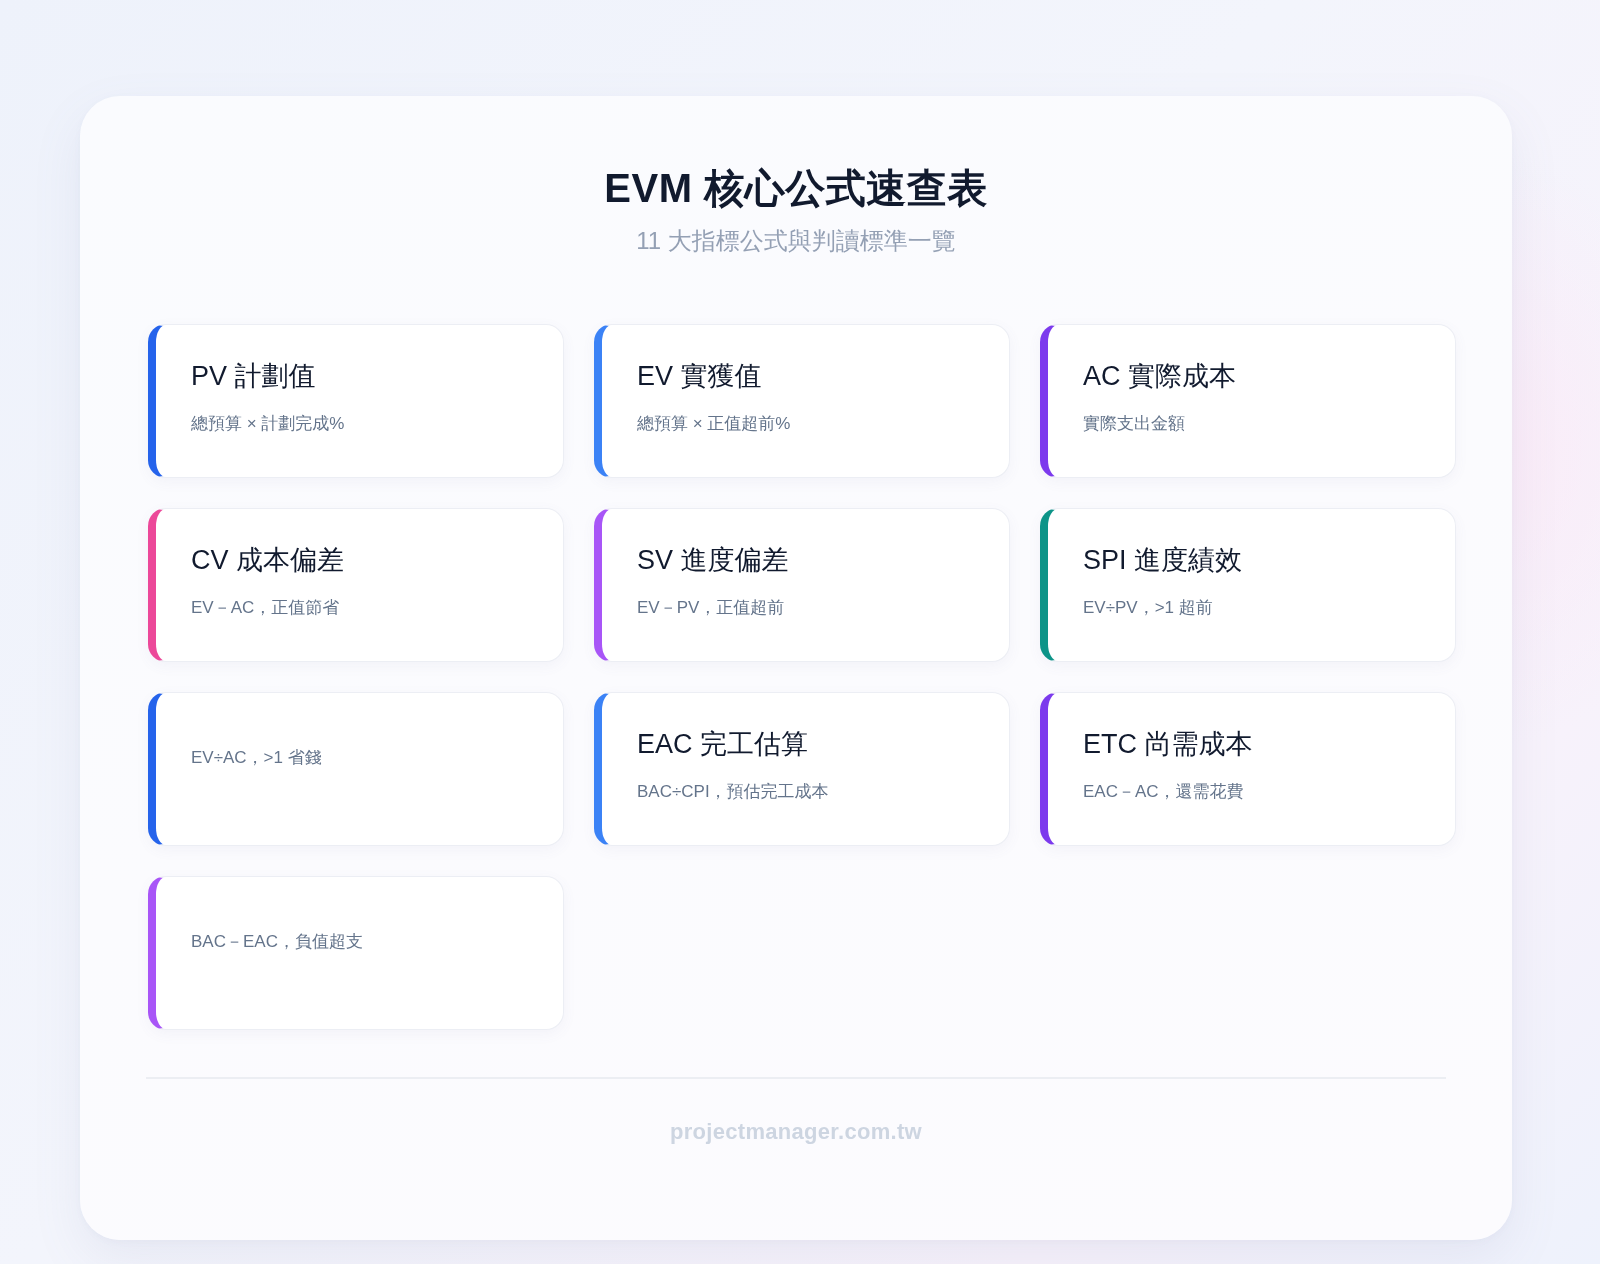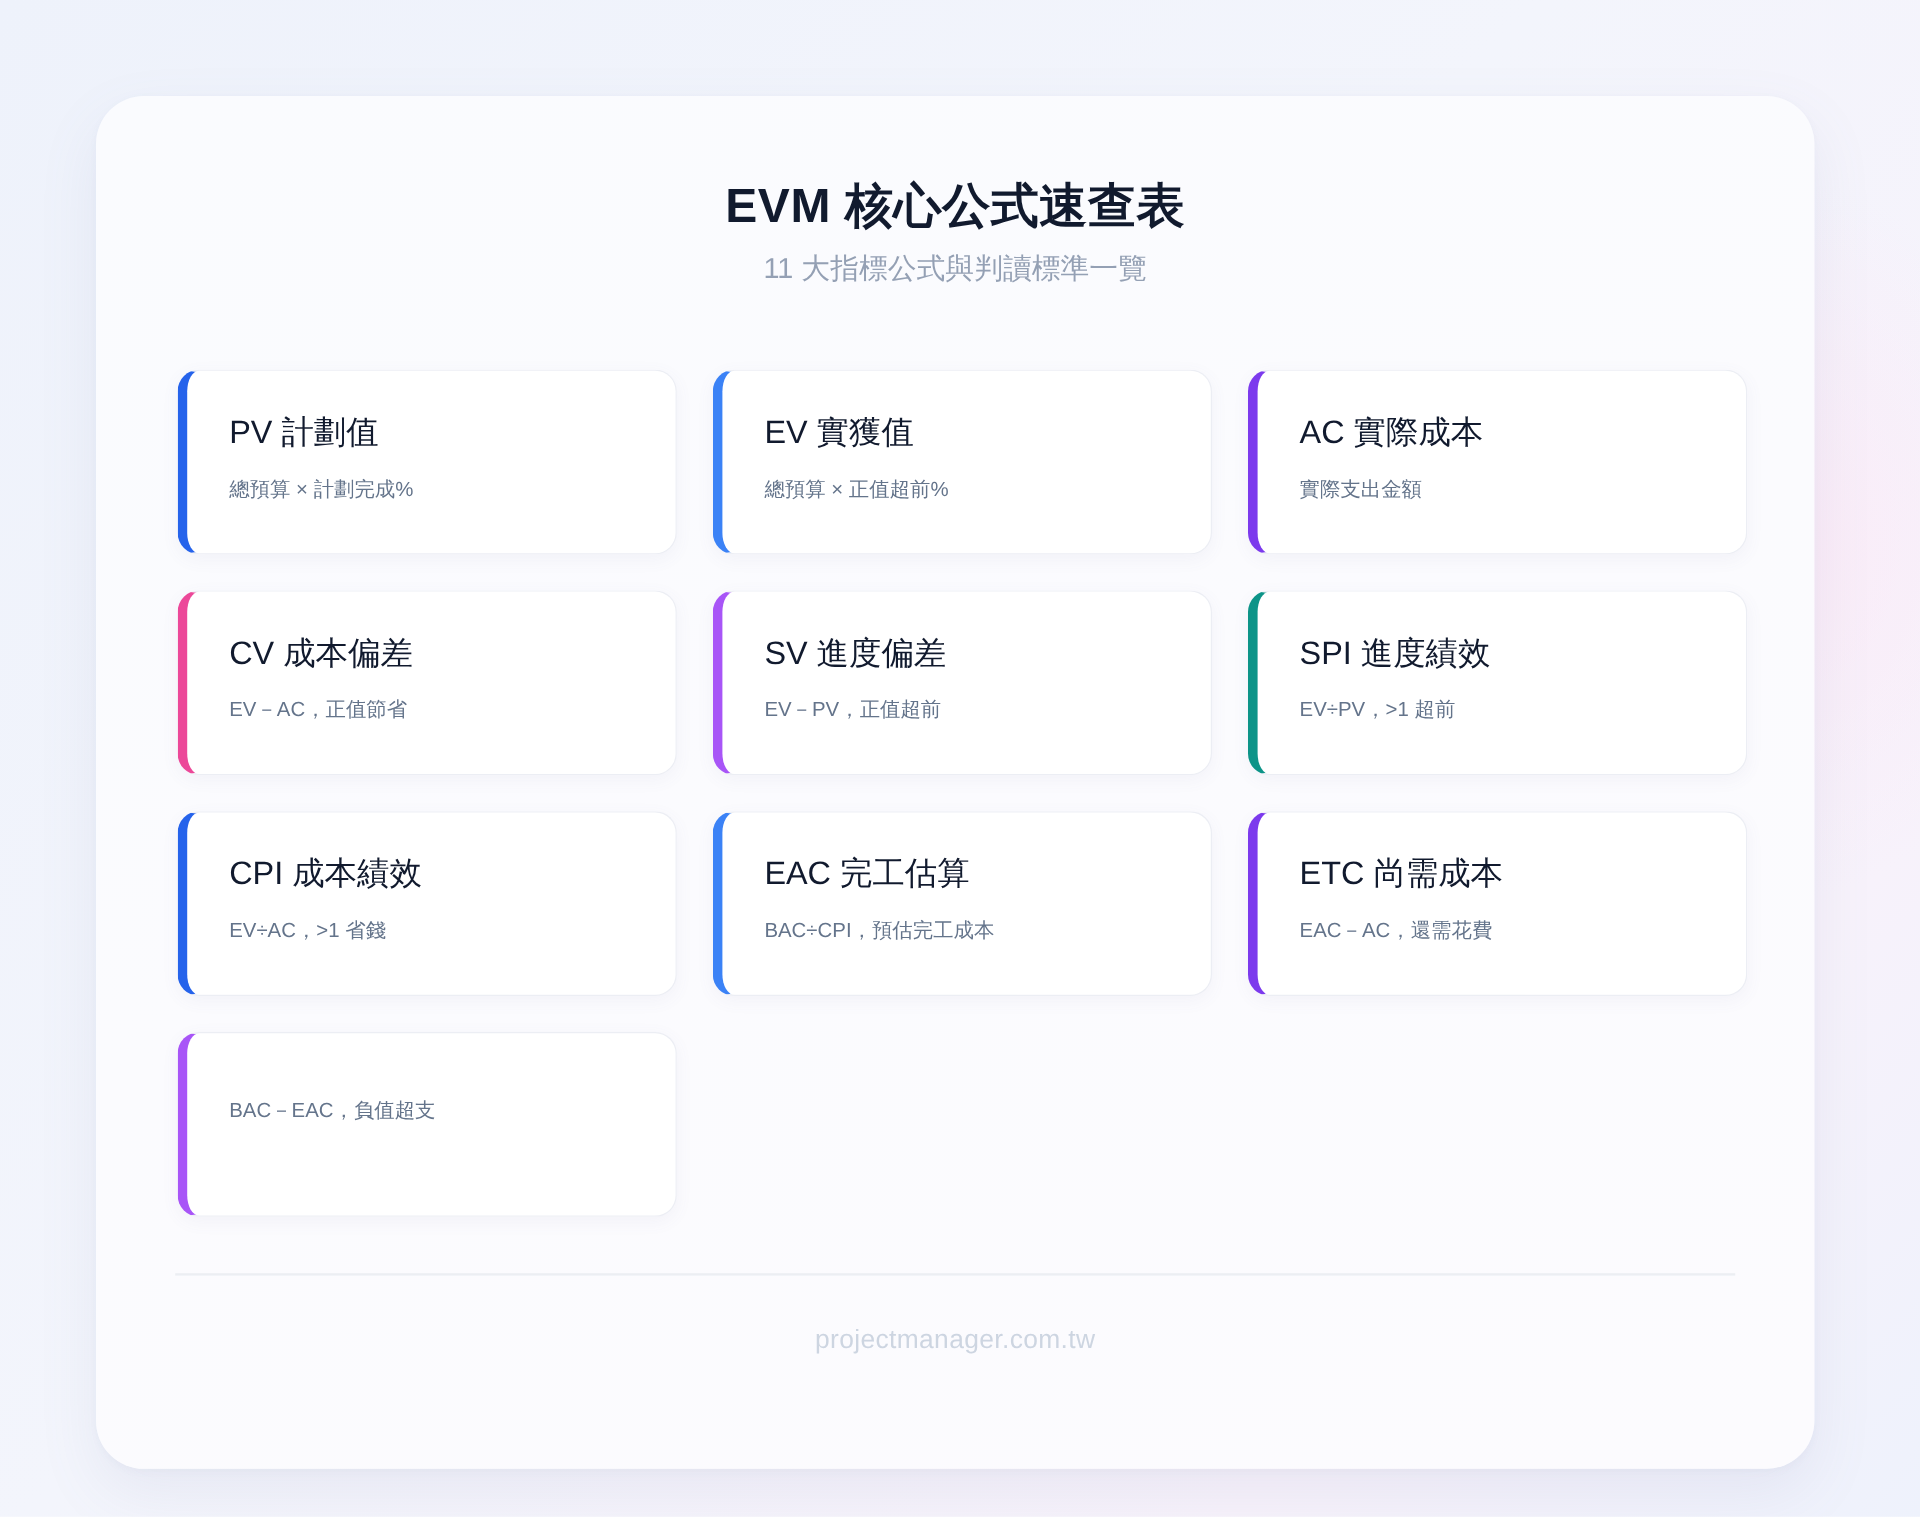--- a/index.html
+++ b/index.html
@@ -19,21 +19,21 @@
     right: -100px;
     top: 150px;
     width: 400px;
     height: 600px;
     background: radial-gradient(ellipse at center, rgba(252,232,246,0.7) 0%, rgba(252,232,246,0) 70%);
     pointer-events: none;
   }
   .panel {
     position: absolute;
     left: 80px;
-    top: 80px;
+    top: 96px;
     width: 1432px;
     height: 1144px;
     border-radius: 40px;
     background: linear-gradient(160deg, #fafbfe 0%, #fbfbfe 50%, #fcfbfe 100%);
     box-shadow: 0 20px 50px rgba(120, 130, 170, 0.10), 0 2px 6px rgba(120,130,170,0.05);
   }
   .header {
     position: absolute;
     left: 0;
     right: 0;
@@ -96,21 +96,21 @@
     height: 2px;
     background: #eceef3;
   }
   .footer {
     position: absolute;
     left: 0;
     right: 0;
     top: 1023px;
     text-align: center;
     font-size: 22px;
-    font-weight: 400;
+    font-weight: 700;
     color: #cdd5e1;
     letter-spacing: 0.3px;
   }
 </style>
 </head>
 <body>
 
 <div class="bg-tint"></div>
 
 <div class="panel">
@@ -138,21 +138,20 @@
     </div>
     <div class="card" style="--accent: #a855f7;">
       <div class="card-title">SV 進度偏差</div>
       <div class="card-desc">EV－PV，正值超前</div>
     </div>
     <div class="card" style="--accent: #0d9488;">
       <div class="card-title">SPI 進度績效</div>
       <div class="card-desc">EV÷PV，&gt;1 超前</div>
     </div>
     <div class="card" style="--accent: #2563eb;">
-      <div class="card-title">CPI 成本績效</div>
       <div class="card-desc">EV÷AC，&gt;1 省錢</div>
     </div>
     <div class="card" style="--accent: #3b82f6;">
       <div class="card-title">EAC 完工估算</div>
       <div class="card-desc">BAC÷CPI，預估完工成本</div>
     </div>
     <div class="card" style="--accent: #7c3aed;">
       <div class="card-title">ETC 尚需成本</div>
       <div class="card-desc">EAC－AC，還需花費</div>
     </div>

